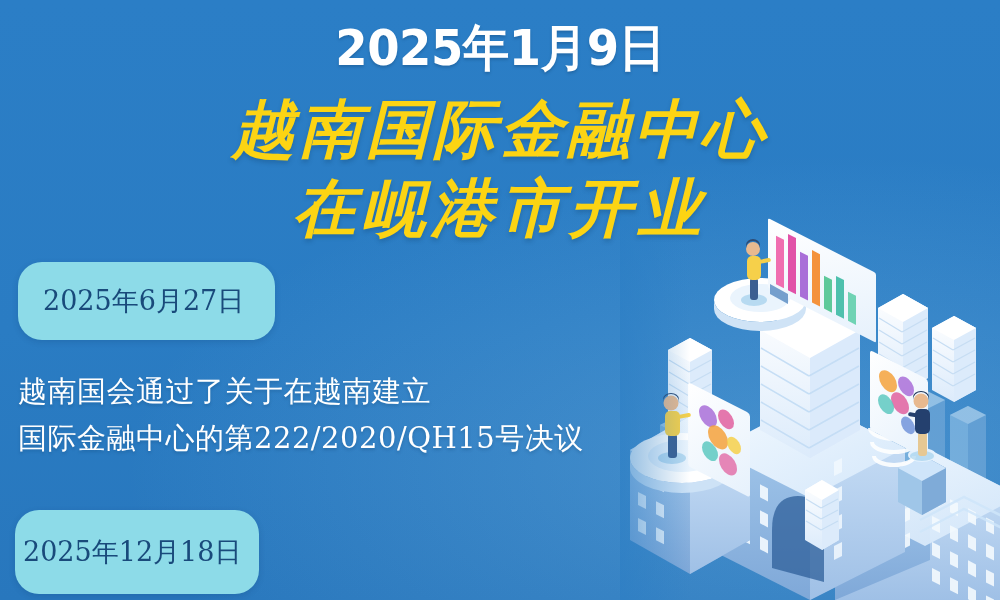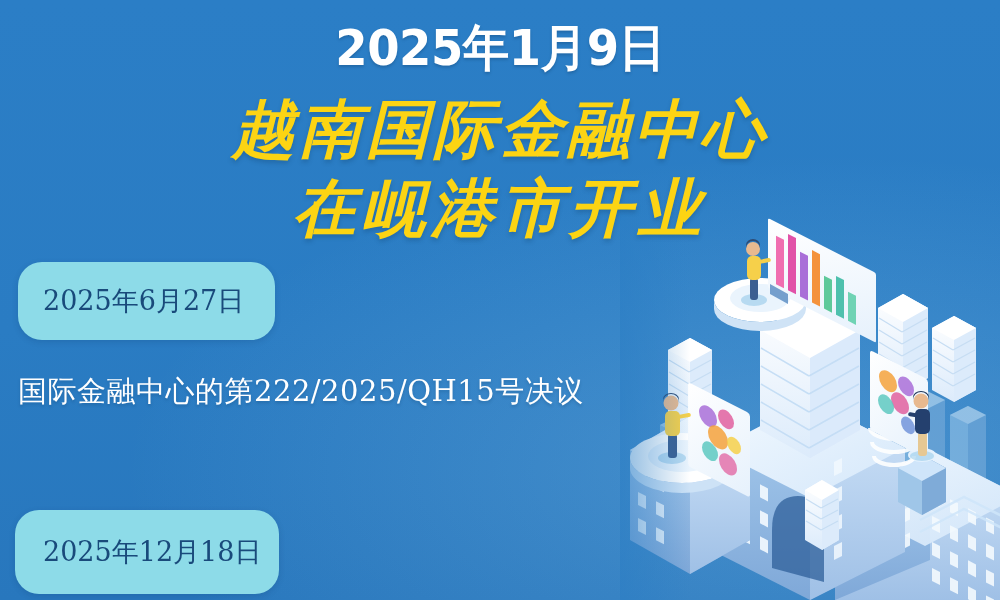--- a/index.html
+++ b/index.html
@@ -73,21 +73,21 @@
     top: 262px;
     width: 232px;
     height: 78px;
     padding-left: 25px;
   }
   #badge-end {
     left: 15px;
     top: 510px;
     width: 236px;
     height: 84px;
-    padding-left: 28px;
+    padding-left: 8px;
   }
 
   .body-text {
     position: absolute;
     left: 18px;
     top: 368px;
     color: #ffffff;
     font-size: 29px;
     line-height: 1.62;
     font-family: "DejaVu Serif", "Liberation Serif", serif;
@@ -431,20 +431,21 @@
   <div class="headline-main">
     <span class="hl-line hl-line-1">越南国际金融中心</span>
     <span class="hl-line hl-line-2">在岘港市开业</span>
   </div>
 
   <div id="badge-start" class="date-badge">
     <span>2025年6月27日</span>
   </div>
 
   <div class="body-text">
-    <span class="bt-line">国际金融中心的第222/2025/QH15号决议</span>
+    <span class="bt-line">越南国会通过了关于在越南建立</span>
+    <span class="bt-line">国际金融中心的第222/2020/QH15号决议</span>
   </div>
 
   <div id="badge-end" class="date-badge">
     <span>2025年12月18日</span>
   </div>
 
 </div>
 
 </body></html>

